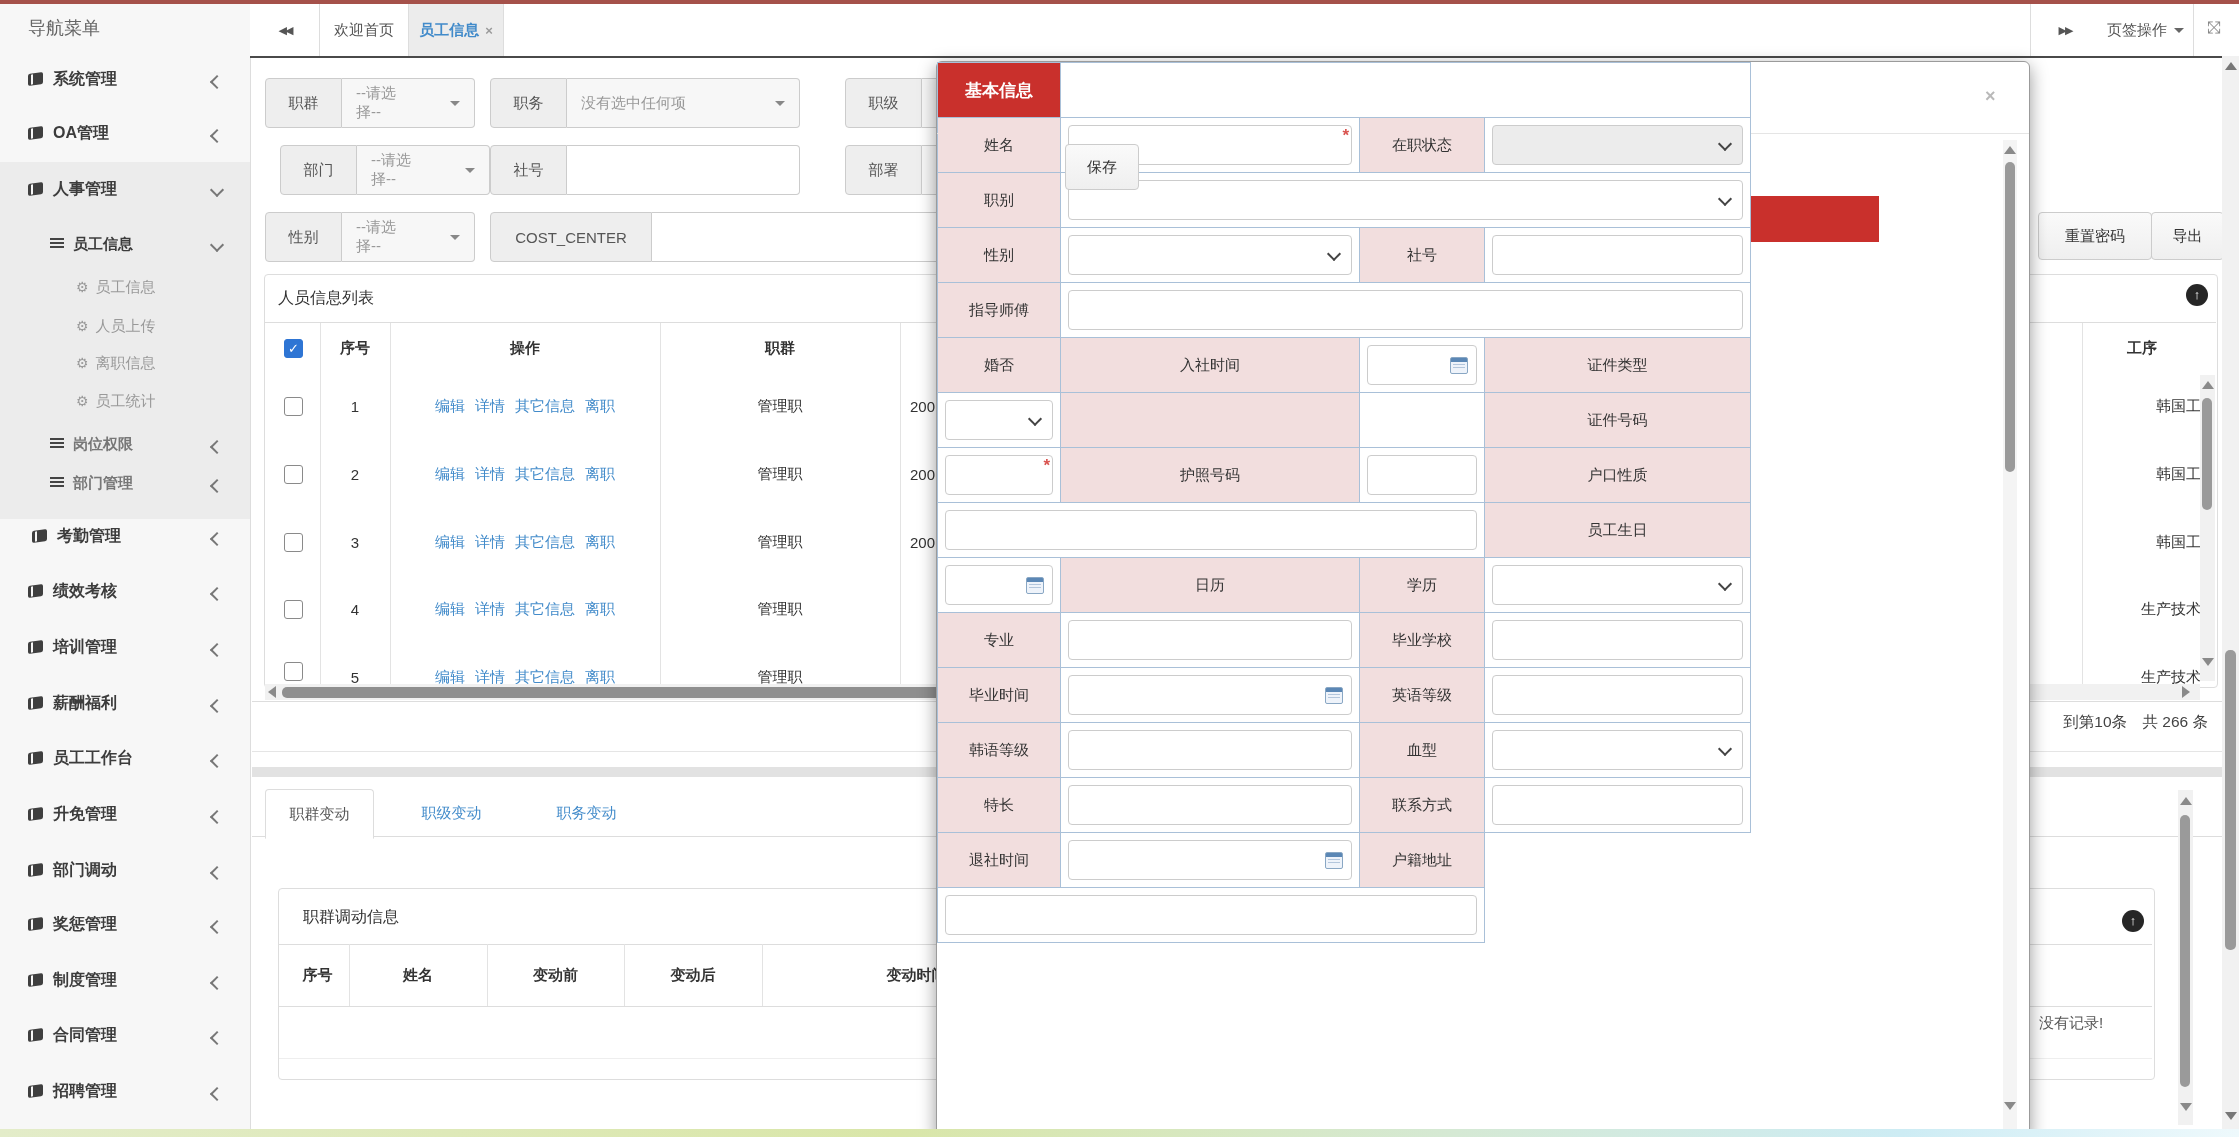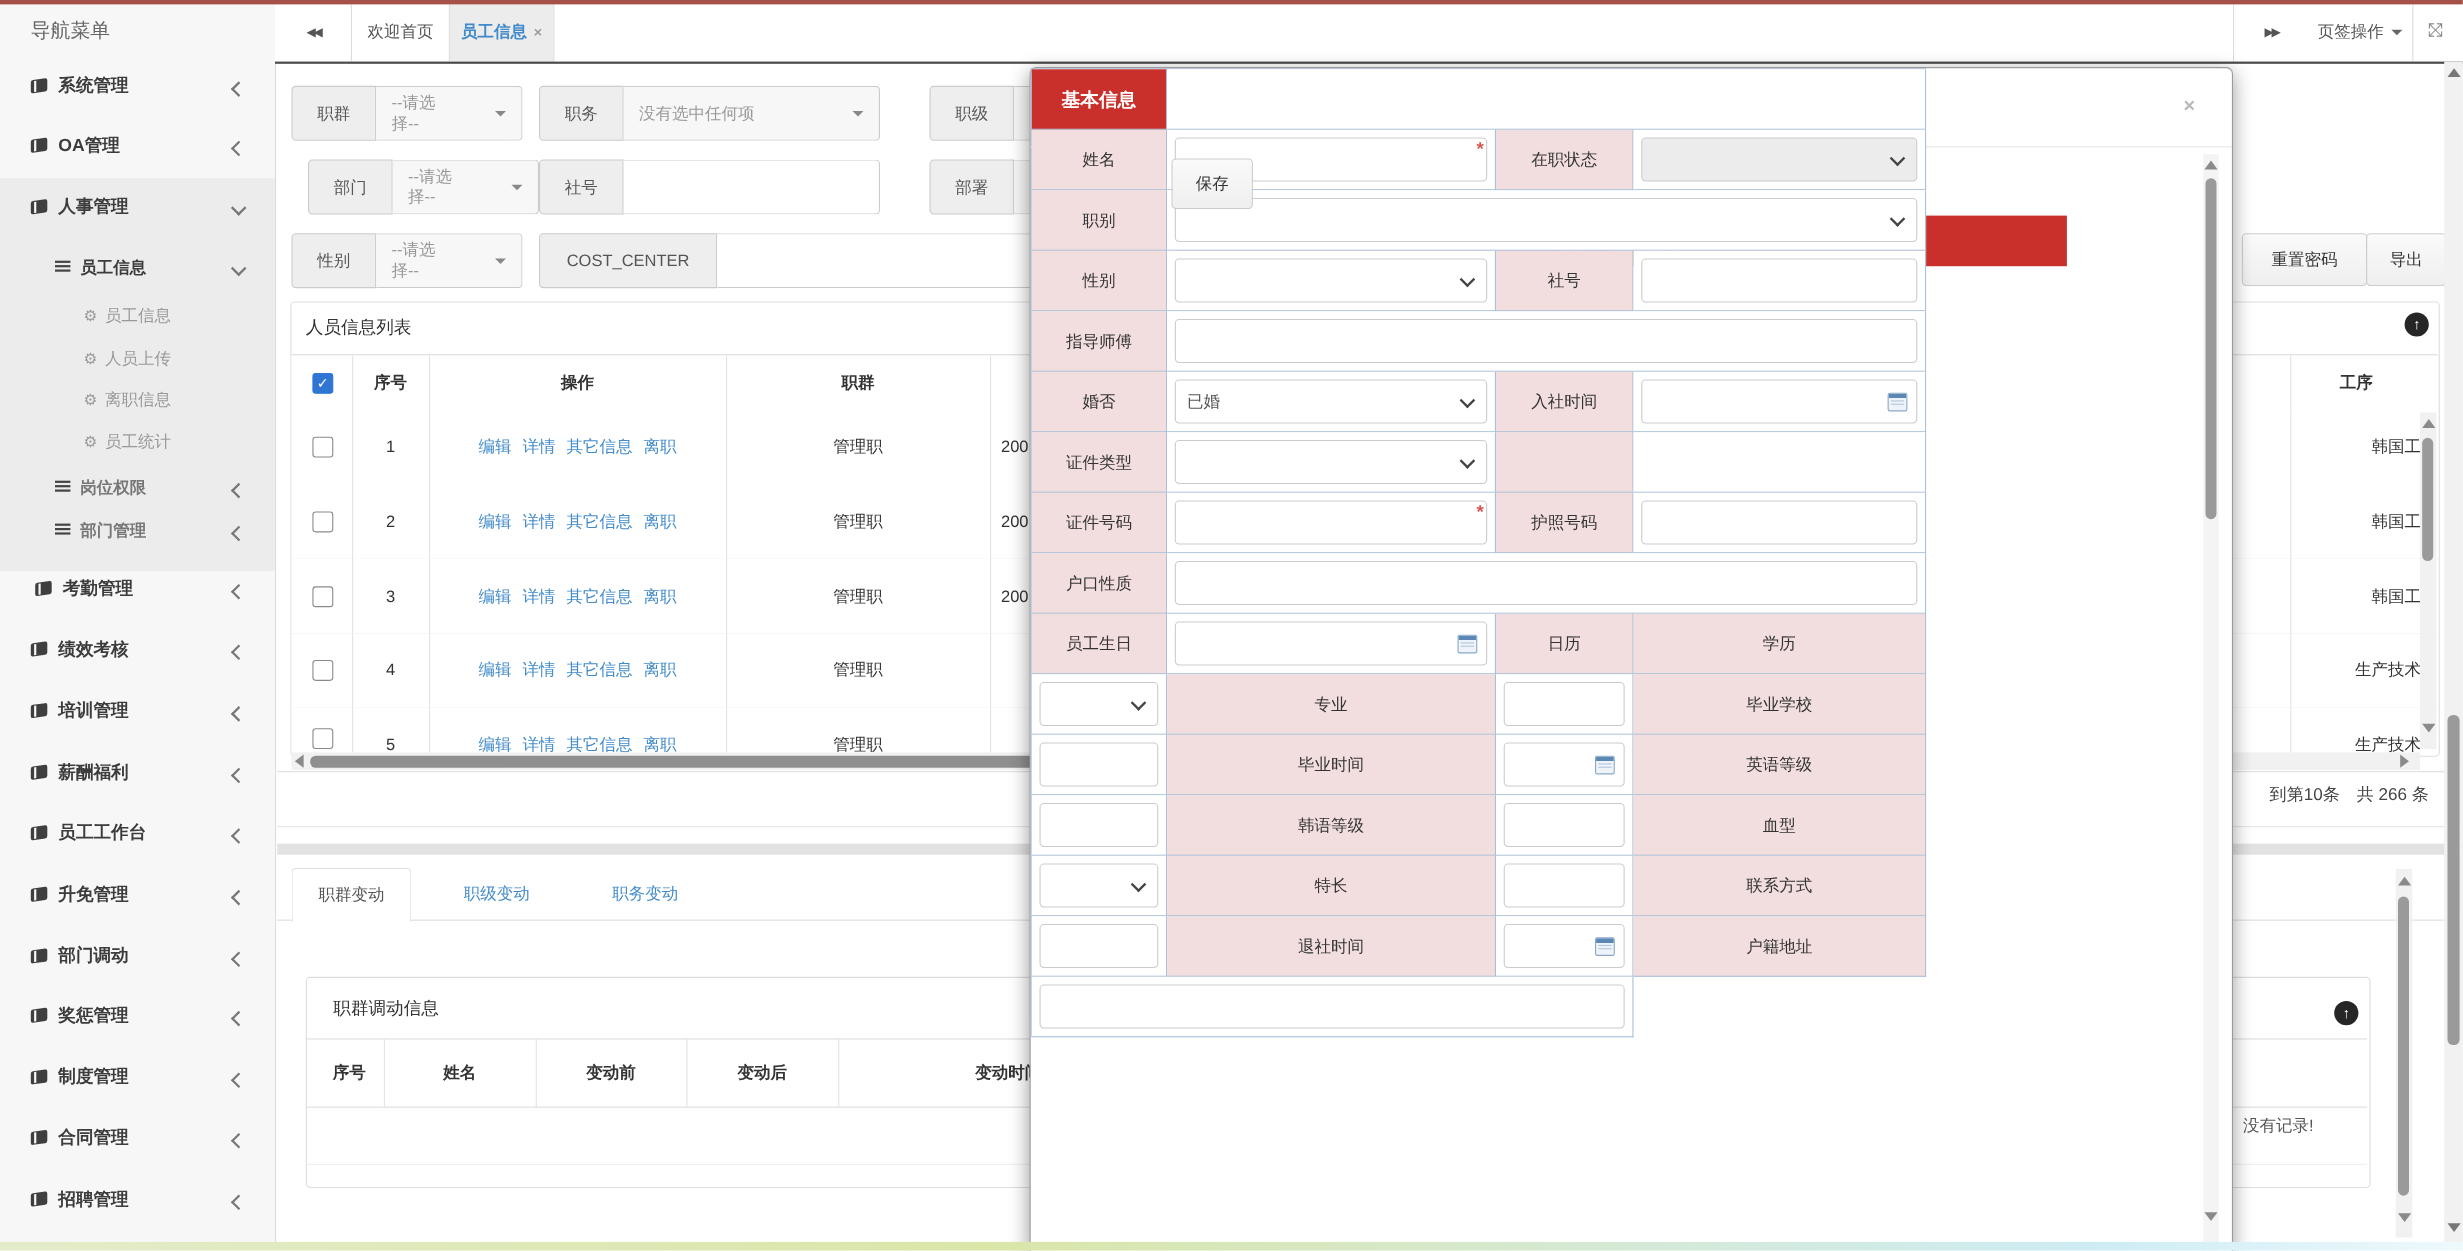--- a/index.html
+++ b/index.html
@@ -432,26 +432,20 @@
       <div class="fcell">
           <div class="ctl"></div>
         </div>
 
       <div class="fcell flabel">指导师傅</div>
       <div class="fcell span3">
           <div class="ctl"></div>
         </div>
 
       <div class="fcell flabel">婚否</div>
-      <div class="fcell">
-          <div class="ctl">
-            <span>已婚</span>
-            <span class="selchev"></span>
-          </div>
-        </div>
       <div class="fcell flabel">入社时间</div>
       <div class="fcell">
           <div class="ctl">
             <span class="cal"></span>
           </div>
         </div>
 
       <div class="fcell flabel">证件类型</div>
       <div class="fcell">
           <div class="ctl">

